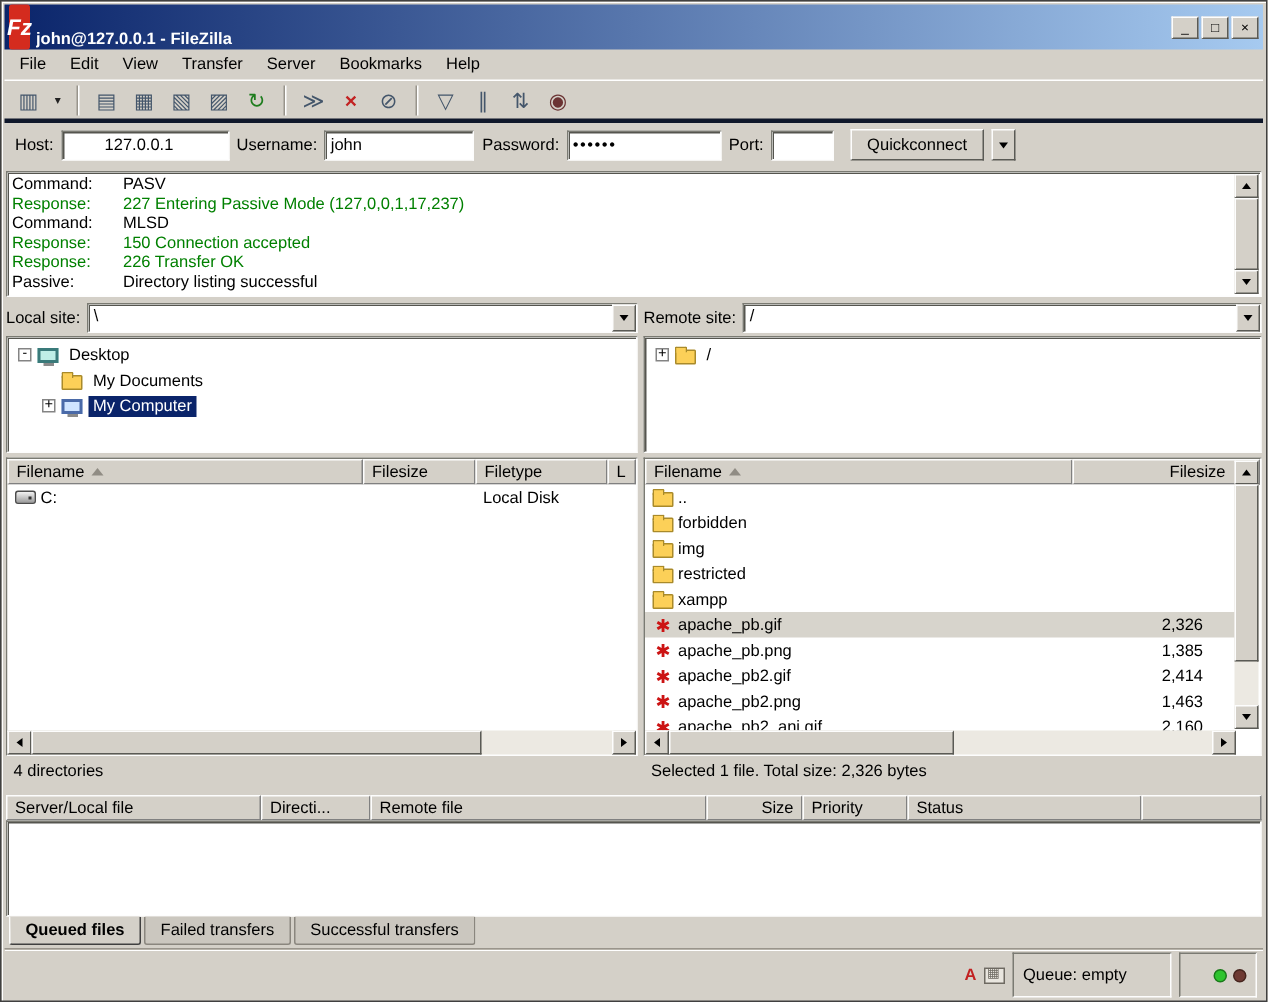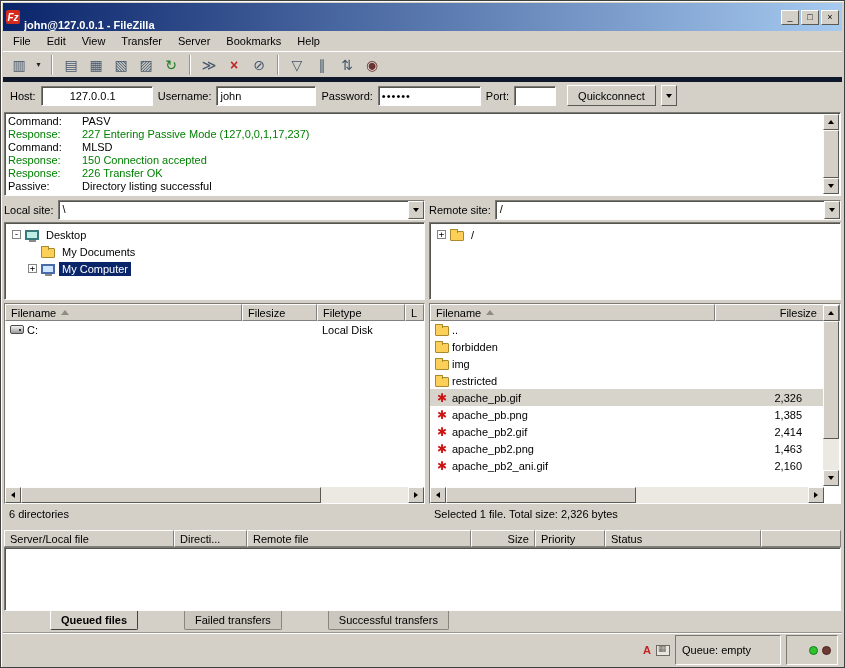--- a/index.html
+++ b/index.html
@@ -8,40 +8,40 @@
 
   .window { width:845px; height:668px; background:var(--chrome,#d4d0c8); border:1px solid #404040;
             box-shadow: inset 1px 1px 0 #fff; padding:2px; display:flex; flex-direction:column; }
 
   .sunken { border:1px solid; border-color:#7a7a72 #fdfdfd #fdfdfd #7a7a72; box-shadow: inset 1px 1px 0 #55554f; background:#ffffff; }
   .raised { border:1px solid; border-color:#fdfdfd #5a5a55 #5a5a55 #fdfdfd; background:var(--chrome,#d4d0c8); }
 
   
   .titlebar { flex:0 0 20px; background:linear-gradient(90deg,var(--titlebar_start,#0a246a),var(--titlebar_end,#a6caf0));
               display:flex; align-items:center; gap:4px; padding:0 3px; }
-  .app-icon { width:14px; height:14px; background:#d42b1e; color:#fff; font-size:10px; font-weight:bold;
+  .app-icon { width:14px; height:30px; background:#d42b1e; color:#fff; font-size:15px; font-weight:bold;
               display:inline-flex; align-items:center; justify-content:center; border-radius:2px; font-style:italic; }
   .title-text { color:#fff; font-weight:bold; flex:1; white-space:nowrap; overflow:hidden;margin-top:16px; }
   .tb-btns { display:flex; gap:2px; }
   .tb-btn { width:18px; height:15px; font-size:9px; line-height:1; display:flex; align-items:center; justify-content:center; }
 
   
   .menubar { flex:0 0 20px; display:flex; align-items:center; padding:0 2px; }
   .menu-item { padding:3px 8px; }
 
   
   .toolbar { flex:0 0 26px; display:flex; align-items:center; padding:1px 4px; gap:1px; border-top:1px solid #fff; }
   .tool-btn { width:24px; height:22px; background:transparent; border:1px solid transparent; display:flex;
               align-items:center; justify-content:center; font-size:14px; color:#44566b; }
   .tool-drop { width:13px; height:22px; background:transparent; border:1px solid transparent; font-size:8px; color:#222; }
   .tool-sep { width:2px; height:20px; border-left:1px solid #98948b; border-right:1px solid #fff; margin:0 5px; }
   .g-green { color:#1e7d1e; } .g-red { color:#c22222; font-weight:bold; } .g-dark { color:#6b3333; }
 
   
-  .quickbar { flex:0 0 32px; display:flex; align-items:center; gap:5px; padding:0 7px; border-top:5px solid #0f172a; }
+  .quickbar { flex:0 0 32px; display:flex; align-items:center; gap:5px; padding:0 7px; border-top:3px solid #0f172a; }
   .qc-label { white-space:nowrap; }
   .qc-input { height:20px; padding:1px 3px; font:inherit; border:1px solid; border-color:#7a7a72 #fdfdfd #fdfdfd #7a7a72;
               box-shadow: inset 1px 1px 0 #55554f; background:#fff; }
   .w-host{width:112px;padding-left:28px;} .w-user{width:100px;} .w-pass{width:103px; letter-spacing:1px;} .w-port{width:42px;}
   .qc-btn { height:21px; padding:2px 10px; margin-left:6px; }
   .qc-drop { width:16px; height:21px; display:flex; align-items:center; justify-content:center; }
   .tri-down { width:0; height:0; border-left:3px solid transparent; border-right:3px solid transparent; border-top:4px solid #000; }
 
   
   .log { flex:0 0 84px; margin:3px 1px 1px; position:relative; padding:2px 18px 2px 3px; overflow:hidden; }
@@ -111,21 +111,21 @@
   .icon-desktop { border-color:#3a7a7a; background:#bfeee6; }
   .icon-computer::after, .icon-desktop::after { content:""; position:absolute; left:2px; bottom:-4px; width:7px; height:2px; background:#8a8a8a; }
 
   
   .queue-cols { flex:0 0 17px; display:flex; margin:8px 1px 0; }
   .q1{flex:0 0 170px;} .q2{flex:0 0 73px;} .q3{flex:0 0 224px;} .q4{flex:0 0 64px; justify-content:flex-end;}
   .q5{flex:0 0 70px;} .q6{flex:0 0 156px;} .qf{flex:1 1 auto;}
   .queue-body { flex:0 0 64px; margin:0 1px; }
   .tabs { flex:0 0 21px; display:flex; align-items:flex-start; padding:0 3px; }
   .tab { padding:3px 10px; background:#cbc7bf; border:1px solid #8a867e; border-top:none; margin-right:2px;
-         border-radius:0 0 2px 2px; white-space:nowrap;margin-left:44px; }
+         border-radius:0 0 2px 2px; white-space:nowrap; }
   .tab.active { background:var(--chrome,#d4d0c8); font-weight:bold; border-color:#fdfdfd #404040 #404040 #fdfdfd; border-top:none; }
 
   
   .statusbar { flex:0 0 24px; display:flex; align-items:center; justify-content:flex-end; gap:5px; padding:2px 4px 0;
                border-top:1px solid #9a958c; box-shadow: inset 0 1px 0 #fff; }
   .status-panel { height:30px; border:1px solid; border-color:#7a7a72 #fdfdfd #fdfdfd #7a7a72;
                   display:flex; align-items:center; padding:0 6px; background:var(--chrome,#d4d0c8); }
   .queue-panel { width:106px; }
   .led-panel { width:52px; justify-content:flex-end; gap:4px; }
   .led { width:9px; height:9px; border-radius:50%; }
@@ -284,21 +284,21 @@
           <button class="sb-btn raised">
               <span class="tri-lf-s"></span>
             </button>
           <div class="sb-thumb-h" style="width:300px"></div>
           <div style="flex:1"></div>
           <button class="sb-btn raised">
               <span class="tri-rt-s"></span>
             </button>
         </div>
       </div>
-      <div class="pane-status">6 directories</div>
+      <div class="pane-status">4 directories</div>
     </div>
 
     <div class="pane pane-remote">
       <div class="site-row">
         <span>Remote site:</span>
         <div class="combo sunken">
           <span class="combo-value">/</span>
           <button class="combo-btn raised">
               <span class="tri-down"></span>
             </button>
@@ -338,20 +338,27 @@
             <span class="cell r-name">
                 <span class="icon-folder"></span>
                 <span>img</span>
               </span>
             <span class="cell r-size num"></span>
           </div>
           <div class="file-row">
             <span class="cell r-name">
                 <span class="icon-folder"></span>
                 <span>restricted</span>
+              </span>
+            <span class="cell r-size num"></span>
+          </div>
+          <div class="file-row">
+            <span class="cell r-name">
+                <span class="icon-folder"></span>
+                <span>xampp</span>
               </span>
             <span class="cell r-size num"></span>
           </div>
           <div class="file-row selected">
             <span class="cell r-name">
                 <span class="icon-image"></span>
                 <span>apache_pb.gif</span>
               </span>
             <span class="cell r-size num">2,326</span>
           </div>

